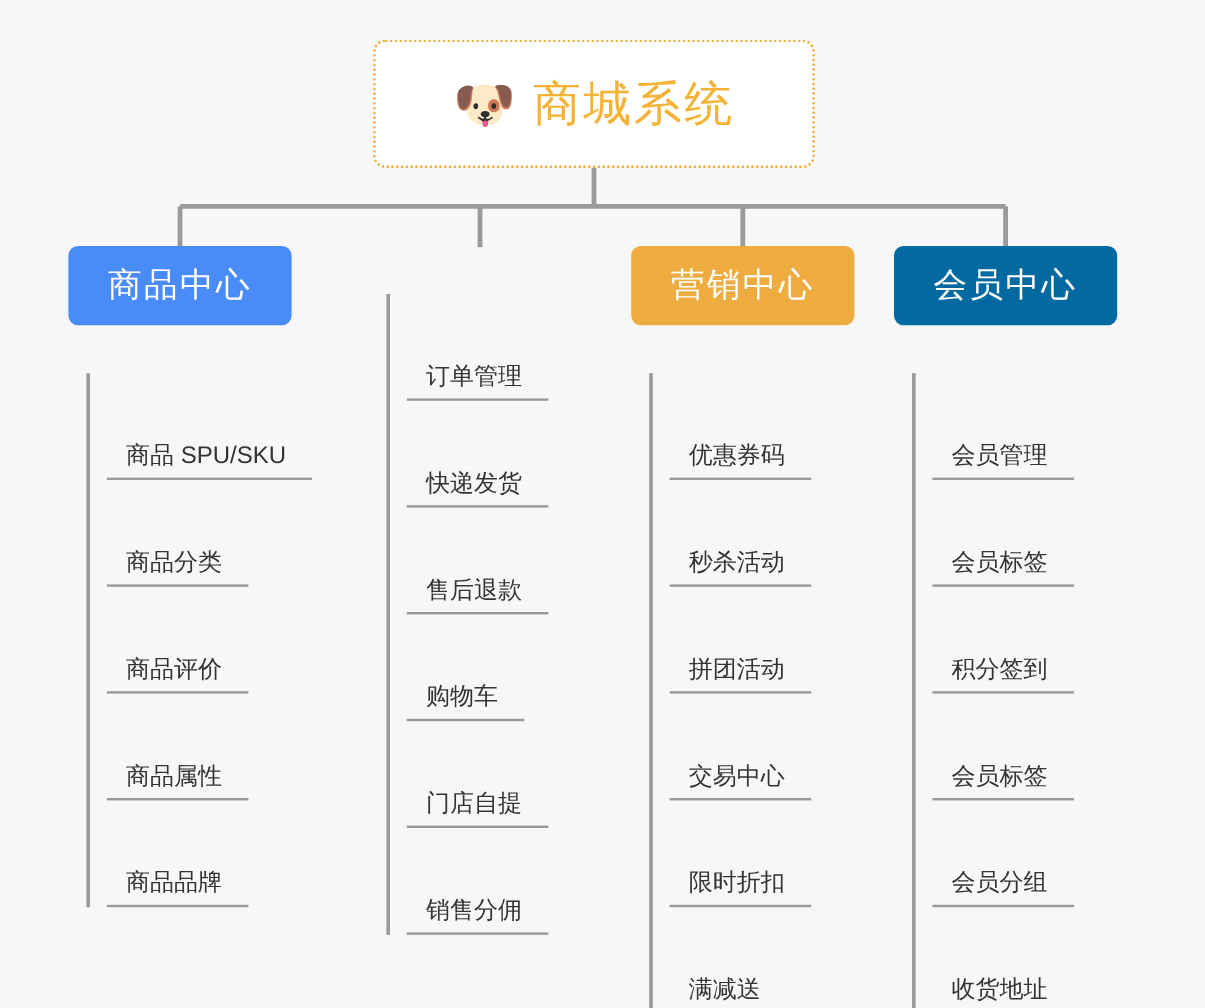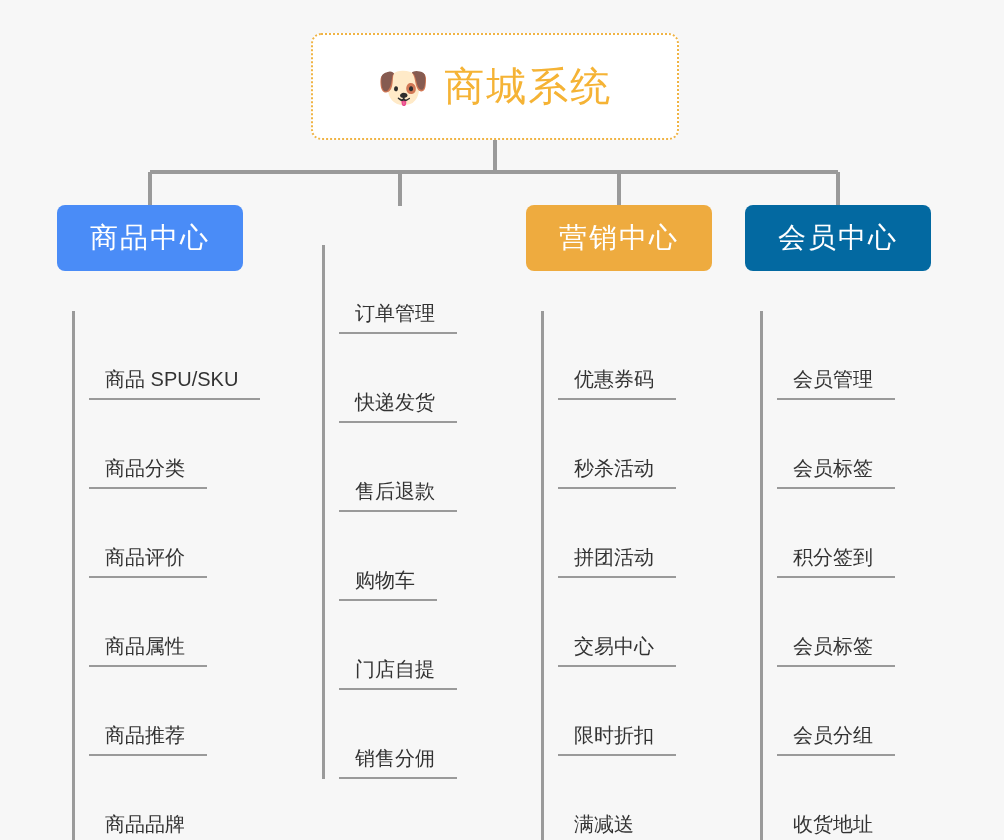--- a/index.html
+++ b/index.html
@@ -150,23 +150,20 @@
       <div class="leaf-item">
         <span class="leaf-label">商品分类</span>
       </div>
       <div class="leaf-item">
         <span class="leaf-label">商品评价</span>
       </div>
       <div class="leaf-item">
         <span class="leaf-label">商品属性</span>
       </div>
       <div class="leaf-item">
-        <span class="leaf-label">商品推荐</span>
-      </div>
-      <div class="leaf-item">
         <span class="leaf-label">商品品牌</span>
       </div>
     </div>
   </div>
 
   <div class="column col-1">
     <div class="leaf-list">
       <div class="leaf-item">
         <span class="leaf-label">订单管理</span>
       </div>

